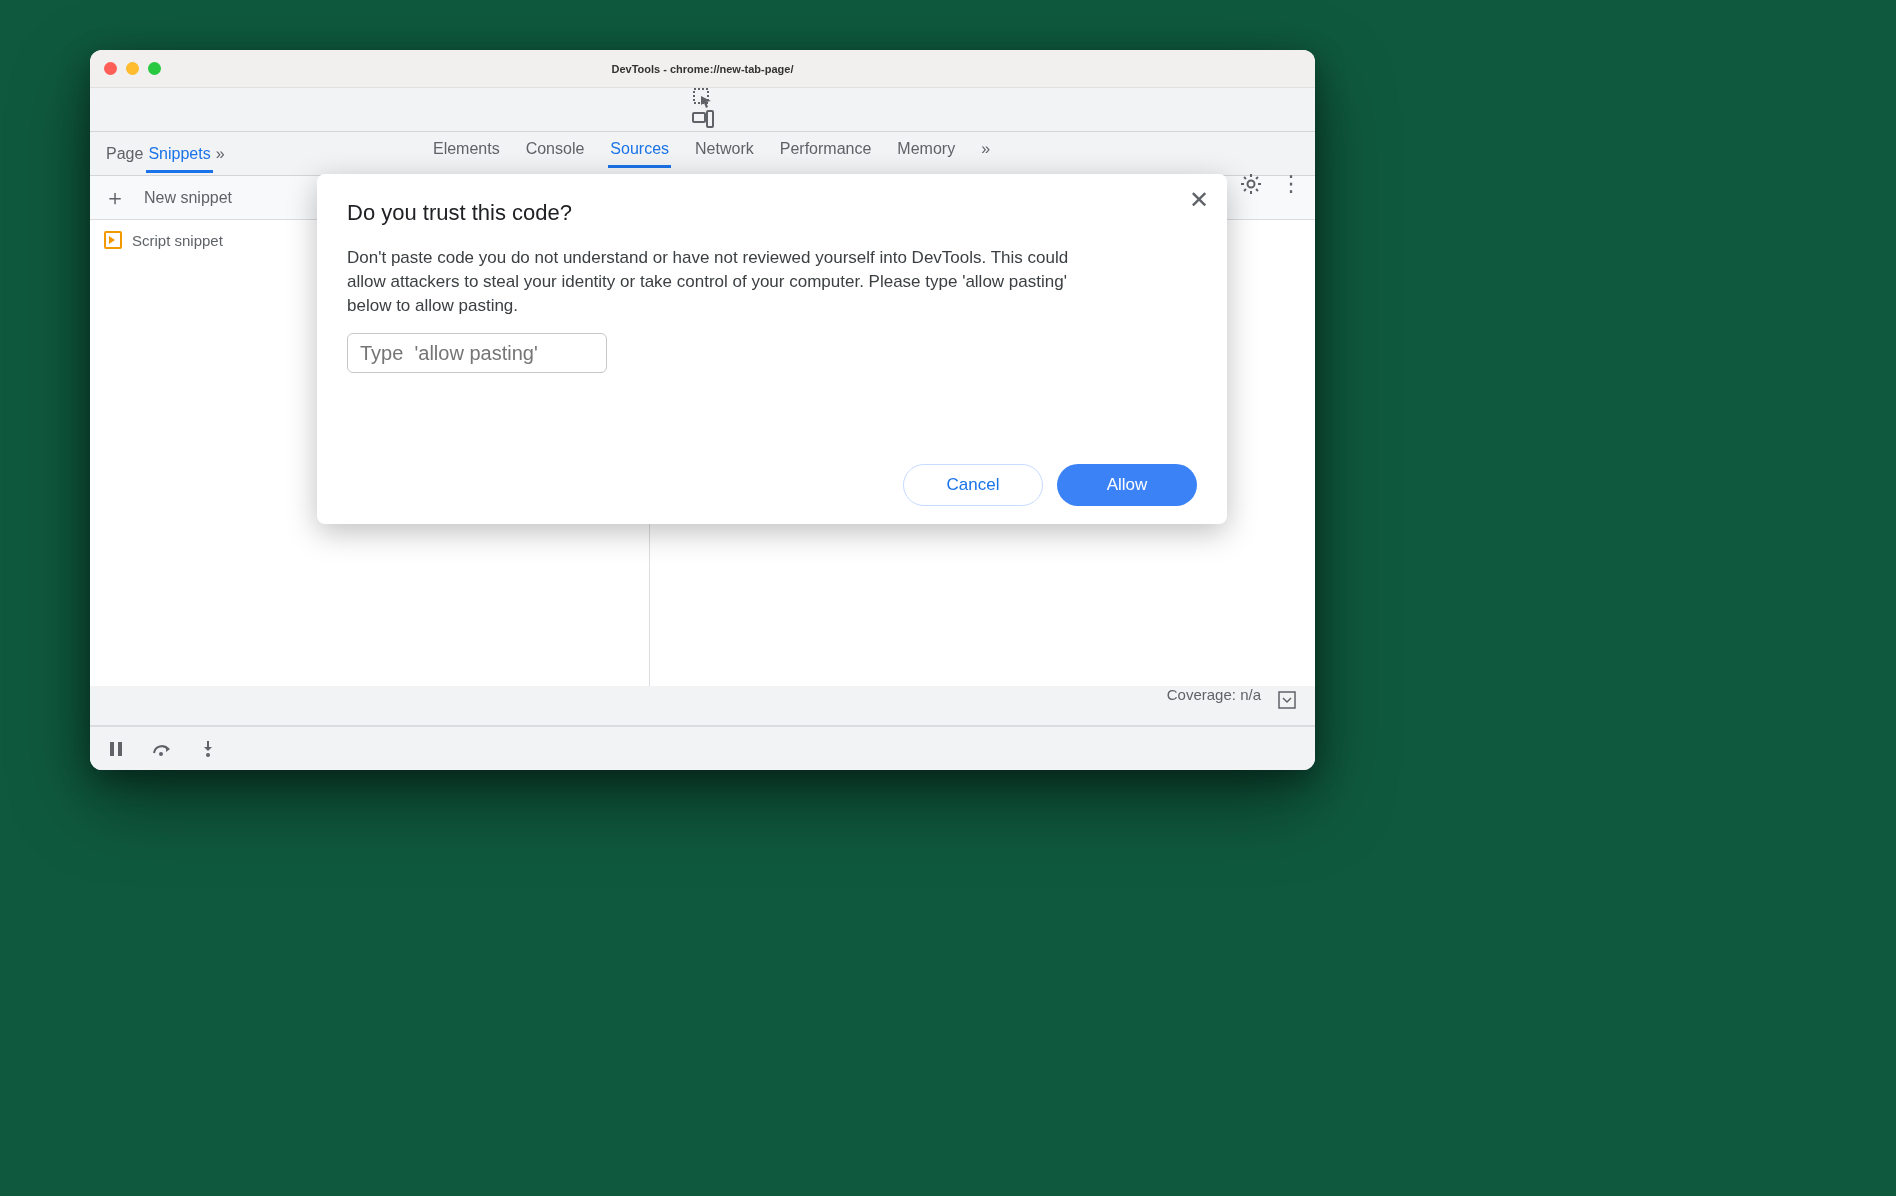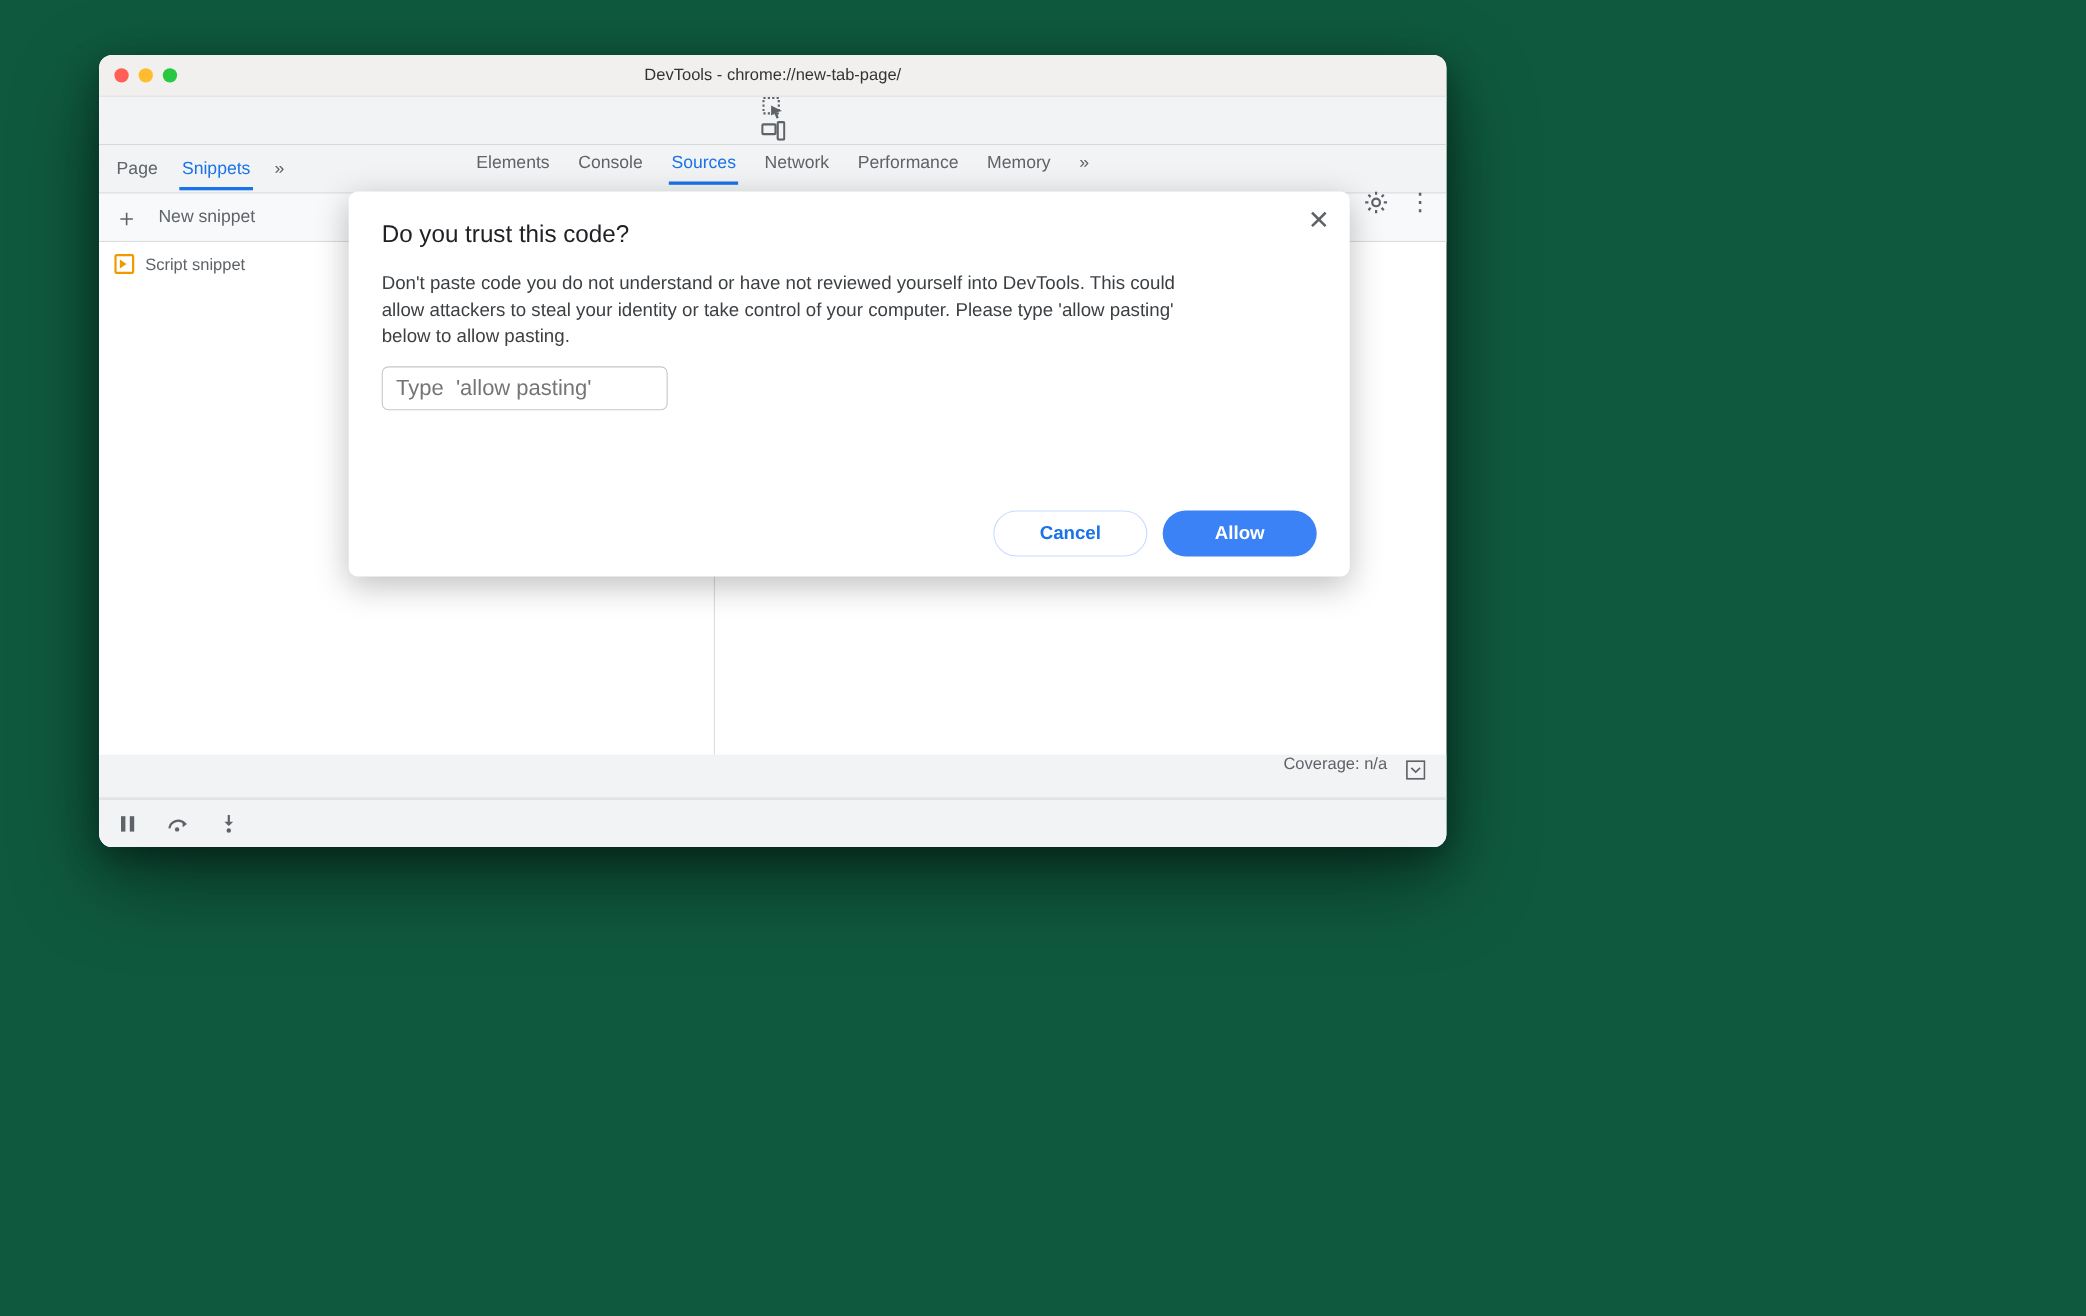--- a/index.html
+++ b/index.html
@@ -28,21 +28,21 @@
   }
   .traffic {
     display: flex; gap: 9px; margin-left: 14px;
   }
   .dot { width: 13px; height: 13px; border-radius: 50%; }
   .dot.red { background: #ff5f57; }
   .dot.yellow { background: #febc2e; }
   .dot.green { background: #28c840; }
   .title {
     position: absolute; left: 0; right: 0; text-align: center;
-    font-size: 15px; font-weight: 400; color: #333;
+    font-size: 11px; font-weight: 700; color: #333;
     pointer-events: none;
   }
 
   .tabs {
     height: 44px;
     background: #f1f3f4;
     border-bottom: 1px solid #d5d5d6;
     display: flex; align-items: center;
     padding: 0 10px 0 10px;
     gap: 2px;
@@ -56,21 +56,21 @@
   .tabs .tab { padding: 10px 2px; white-space: nowrap; }
   .tabs .tab.active { color: #1a73e8; border-bottom: 3px solid #1a73e8; padding-bottom: 7px; }
   .right-controls { display: flex; align-items: center; gap: 12px; margin-left: auto; }
   .warn-badge { display: flex; align-items:center; gap:4px; font-size:15px; color:#5f6368; }
   .warn-icon { width:18px; height:18px; background:#f29900; border-radius:3px; clip-path: polygon(0 0,100% 0,100% 85%,60% 85%,50% 100%,40% 85%,0 85%); }
 
   .secondary {
     height: 44px;
     background: #f1f3f4;
     border-bottom: 1px solid #d5d5d6;
-    display: flex; align-items:center; gap: 18px;
+    display: flex; align-items:center; gap: 1px;
     padding: 0 14px;
     font-size: 16px; color: #5f6368;
   }
   .secondary .sectab { padding: 10px 2px; }
   .secondary .sectab.active { color:#1a73e8; border-bottom:3px solid #1a73e8; padding-bottom:7px; }
 
   .tool-row {
     height: 44px;
     background: #f8f9fa;
     border-bottom: 1px solid #dadce0;
@@ -117,21 +117,21 @@
     font-size:24px; color:#5f6368;
   }
   .dialog input {
     width: 260px; height: 40px;
     border: 1px solid #c7c7c7; border-radius: 6px;
     padding: 0 12px; font-size:20px; color:#5f6368;
   }
   .dialog .btns { position:absolute; right:30px; bottom:18px; display:flex; gap:14px;}
   .btn {
     height: 42px; min-width:140px; padding:0 22px;
-    border-radius: 21px; font-size:17px; font-weight:700;
+    border-radius: 21px; font-size:17px; font-weight:400;
     display:flex; align-items:center; justify-content:center; cursor:pointer;
   }
   .btn.cancel { background:#fff; border:1px solid #c7dbff; color:#1a73e8;}
   .btn.allow { background:#3b82f6; border:none; color:#fff;}
 
   svg { display:block; }
 </style>
 </head>
 <body>
 

